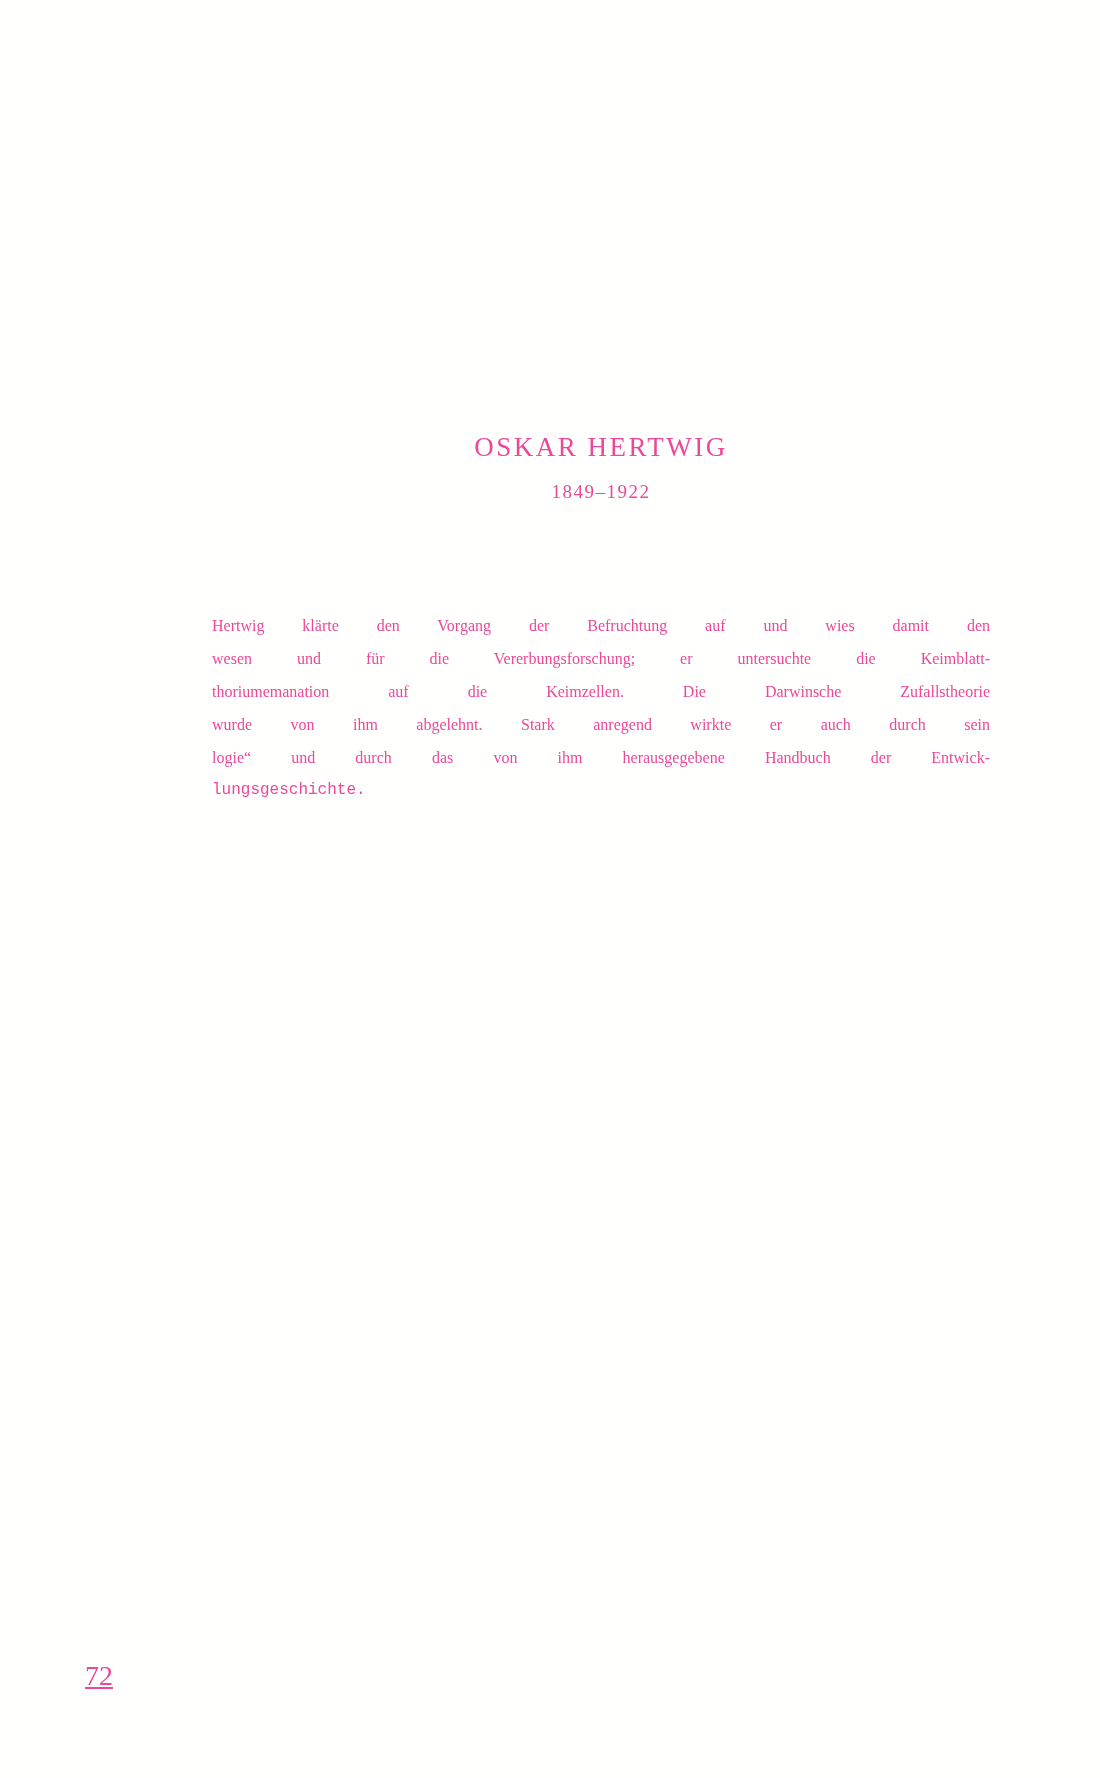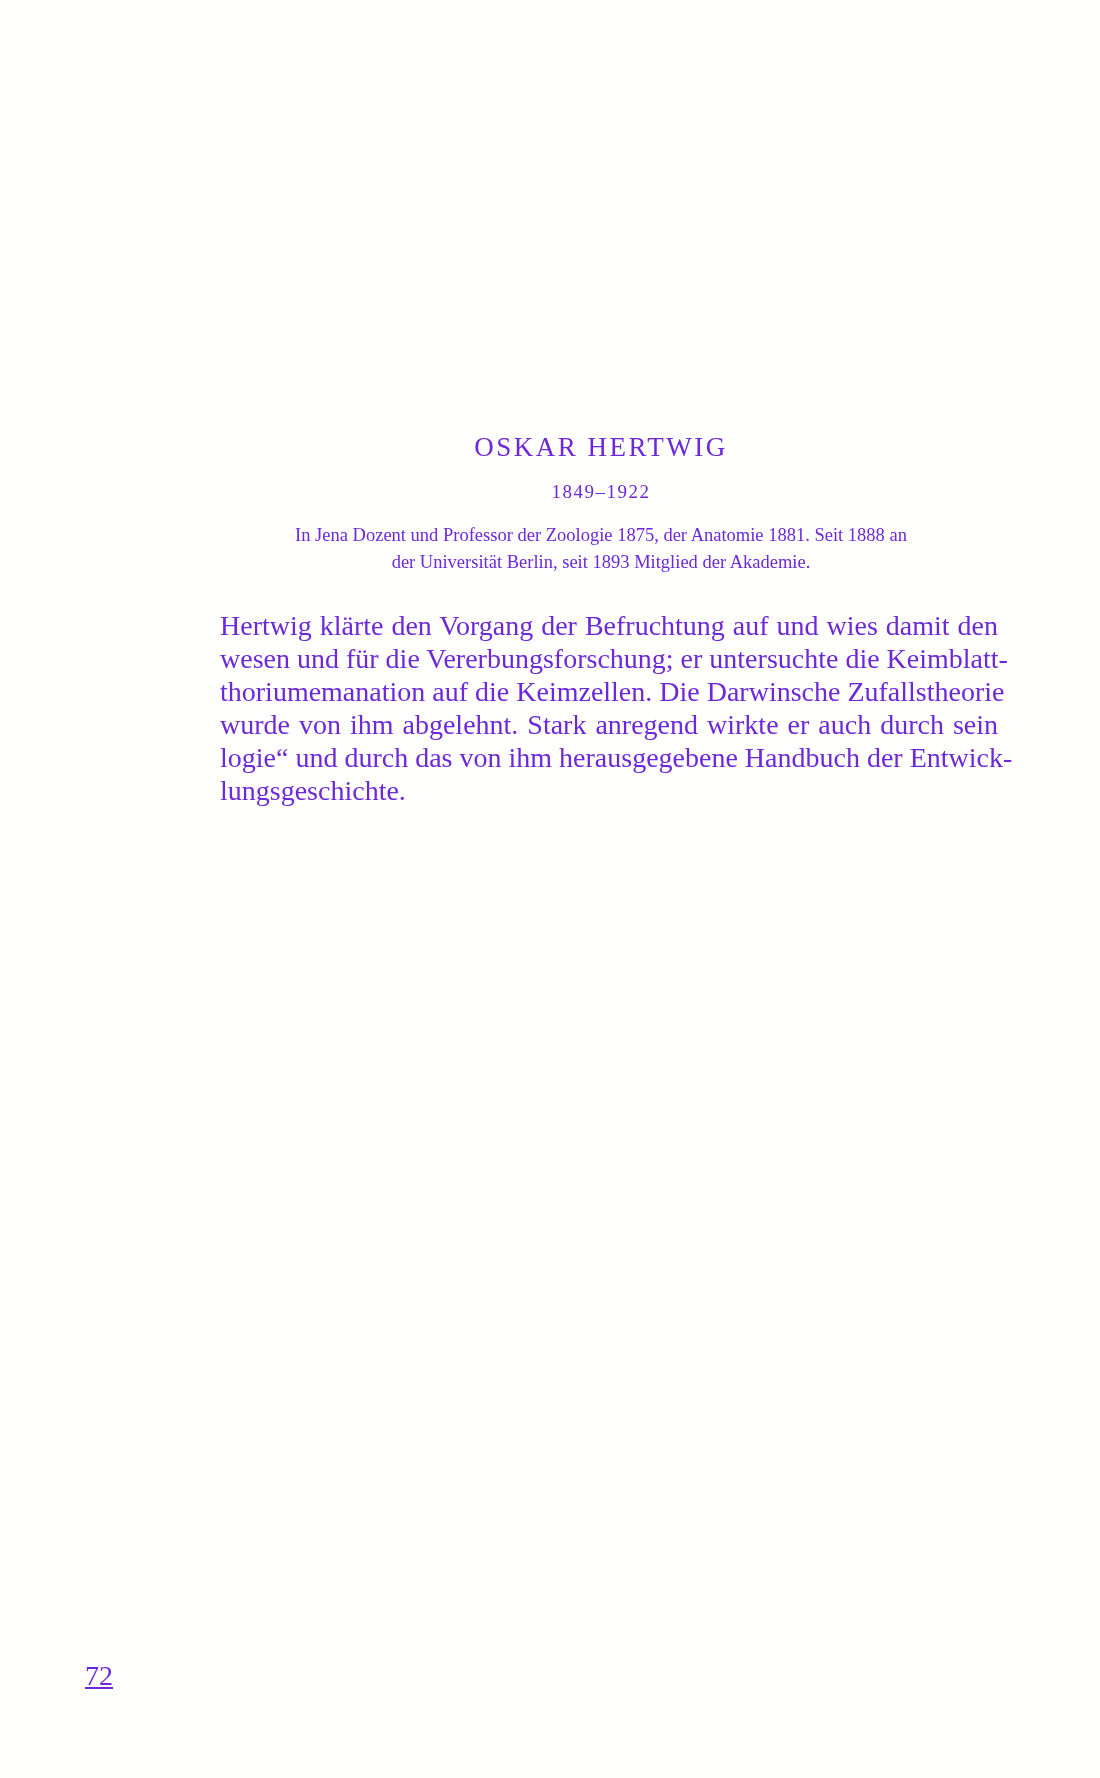--- a/index.html
+++ b/index.html
@@ -5,21 +5,21 @@
   html, body {
     margin: 0;
     padding: 0;
     background: #ffffff;
   }
   .page {
     position: relative;
     width: 1100px;
     height: 1778px;
     background: #fffffe;
-    color: #6d28d9;
+    color: #ec4899;
     font-family: "Liberation Serif", "DejaVu Serif", serif;
     overflow: hidden;
   }
   .title {
     position: absolute;
     left: 212px;
     width: 778px;
     top: 430px;
     font-size: 27px;
     line-height: 34px;
@@ -49,56 +49,52 @@
     text-align: center;
   }
   .summary .sline {
     white-space: nowrap;
   }
   .body-text {
     position: absolute;
     left: 212px;
     width: 778px;
     top: 609px;
-    font-size: 28px;
+    font-size: 16px;
     line-height: 33px;
     text-align: left;
-    margin-left: 8px;
   }
   .body-text .bline {
     white-space: nowrap;
     text-align: justify;
     text-align-last: justify;
   }
   .body-text .bline.last {
     text-align: center;
     text-align-last: left;
+    font-family: Liberation Mono, monospace;
   }
   .folio {
     position: absolute;
     left: 85px;
     top: 1659px;
     font-size: 28px;
     line-height: 34px;
     text-decoration: underline;
   }
 </style>
 </head>
 <body>
 
 <div class="page">
 
   <div class="title">OSKAR HERTWIG</div>
 
   <div class="dates">1849–1922</div>
 
-  <div class="summary">
-    <div class="sline">In Jena Dozent und Professor der Zoologie 1875, der Anatomie 1881. Seit 1888 an</div>
-    <div class="sline">der Universität Berlin, seit 1893 Mitglied der Akademie.</div>
-  </div>
 
   <div class="body-text">
     <div class="bline">Hertwig klärte den Vorgang der Befruchtung auf und wies damit den</div>
     <div class="bline">wesen und für die Vererbungsforschung; er untersuchte die Keimblatt-</div>
     <div class="bline">thoriumemanation auf die Keimzellen. Die Darwinsche Zufallstheorie</div>
     <div class="bline">wurde von ihm abgelehnt. Stark anregend wirkte er auch durch sein</div>
     <div class="bline">logie“ und durch das von ihm herausgegebene Handbuch der Entwick-</div>
     <div class="bline last">lungsgeschichte.</div>
   </div>
 

